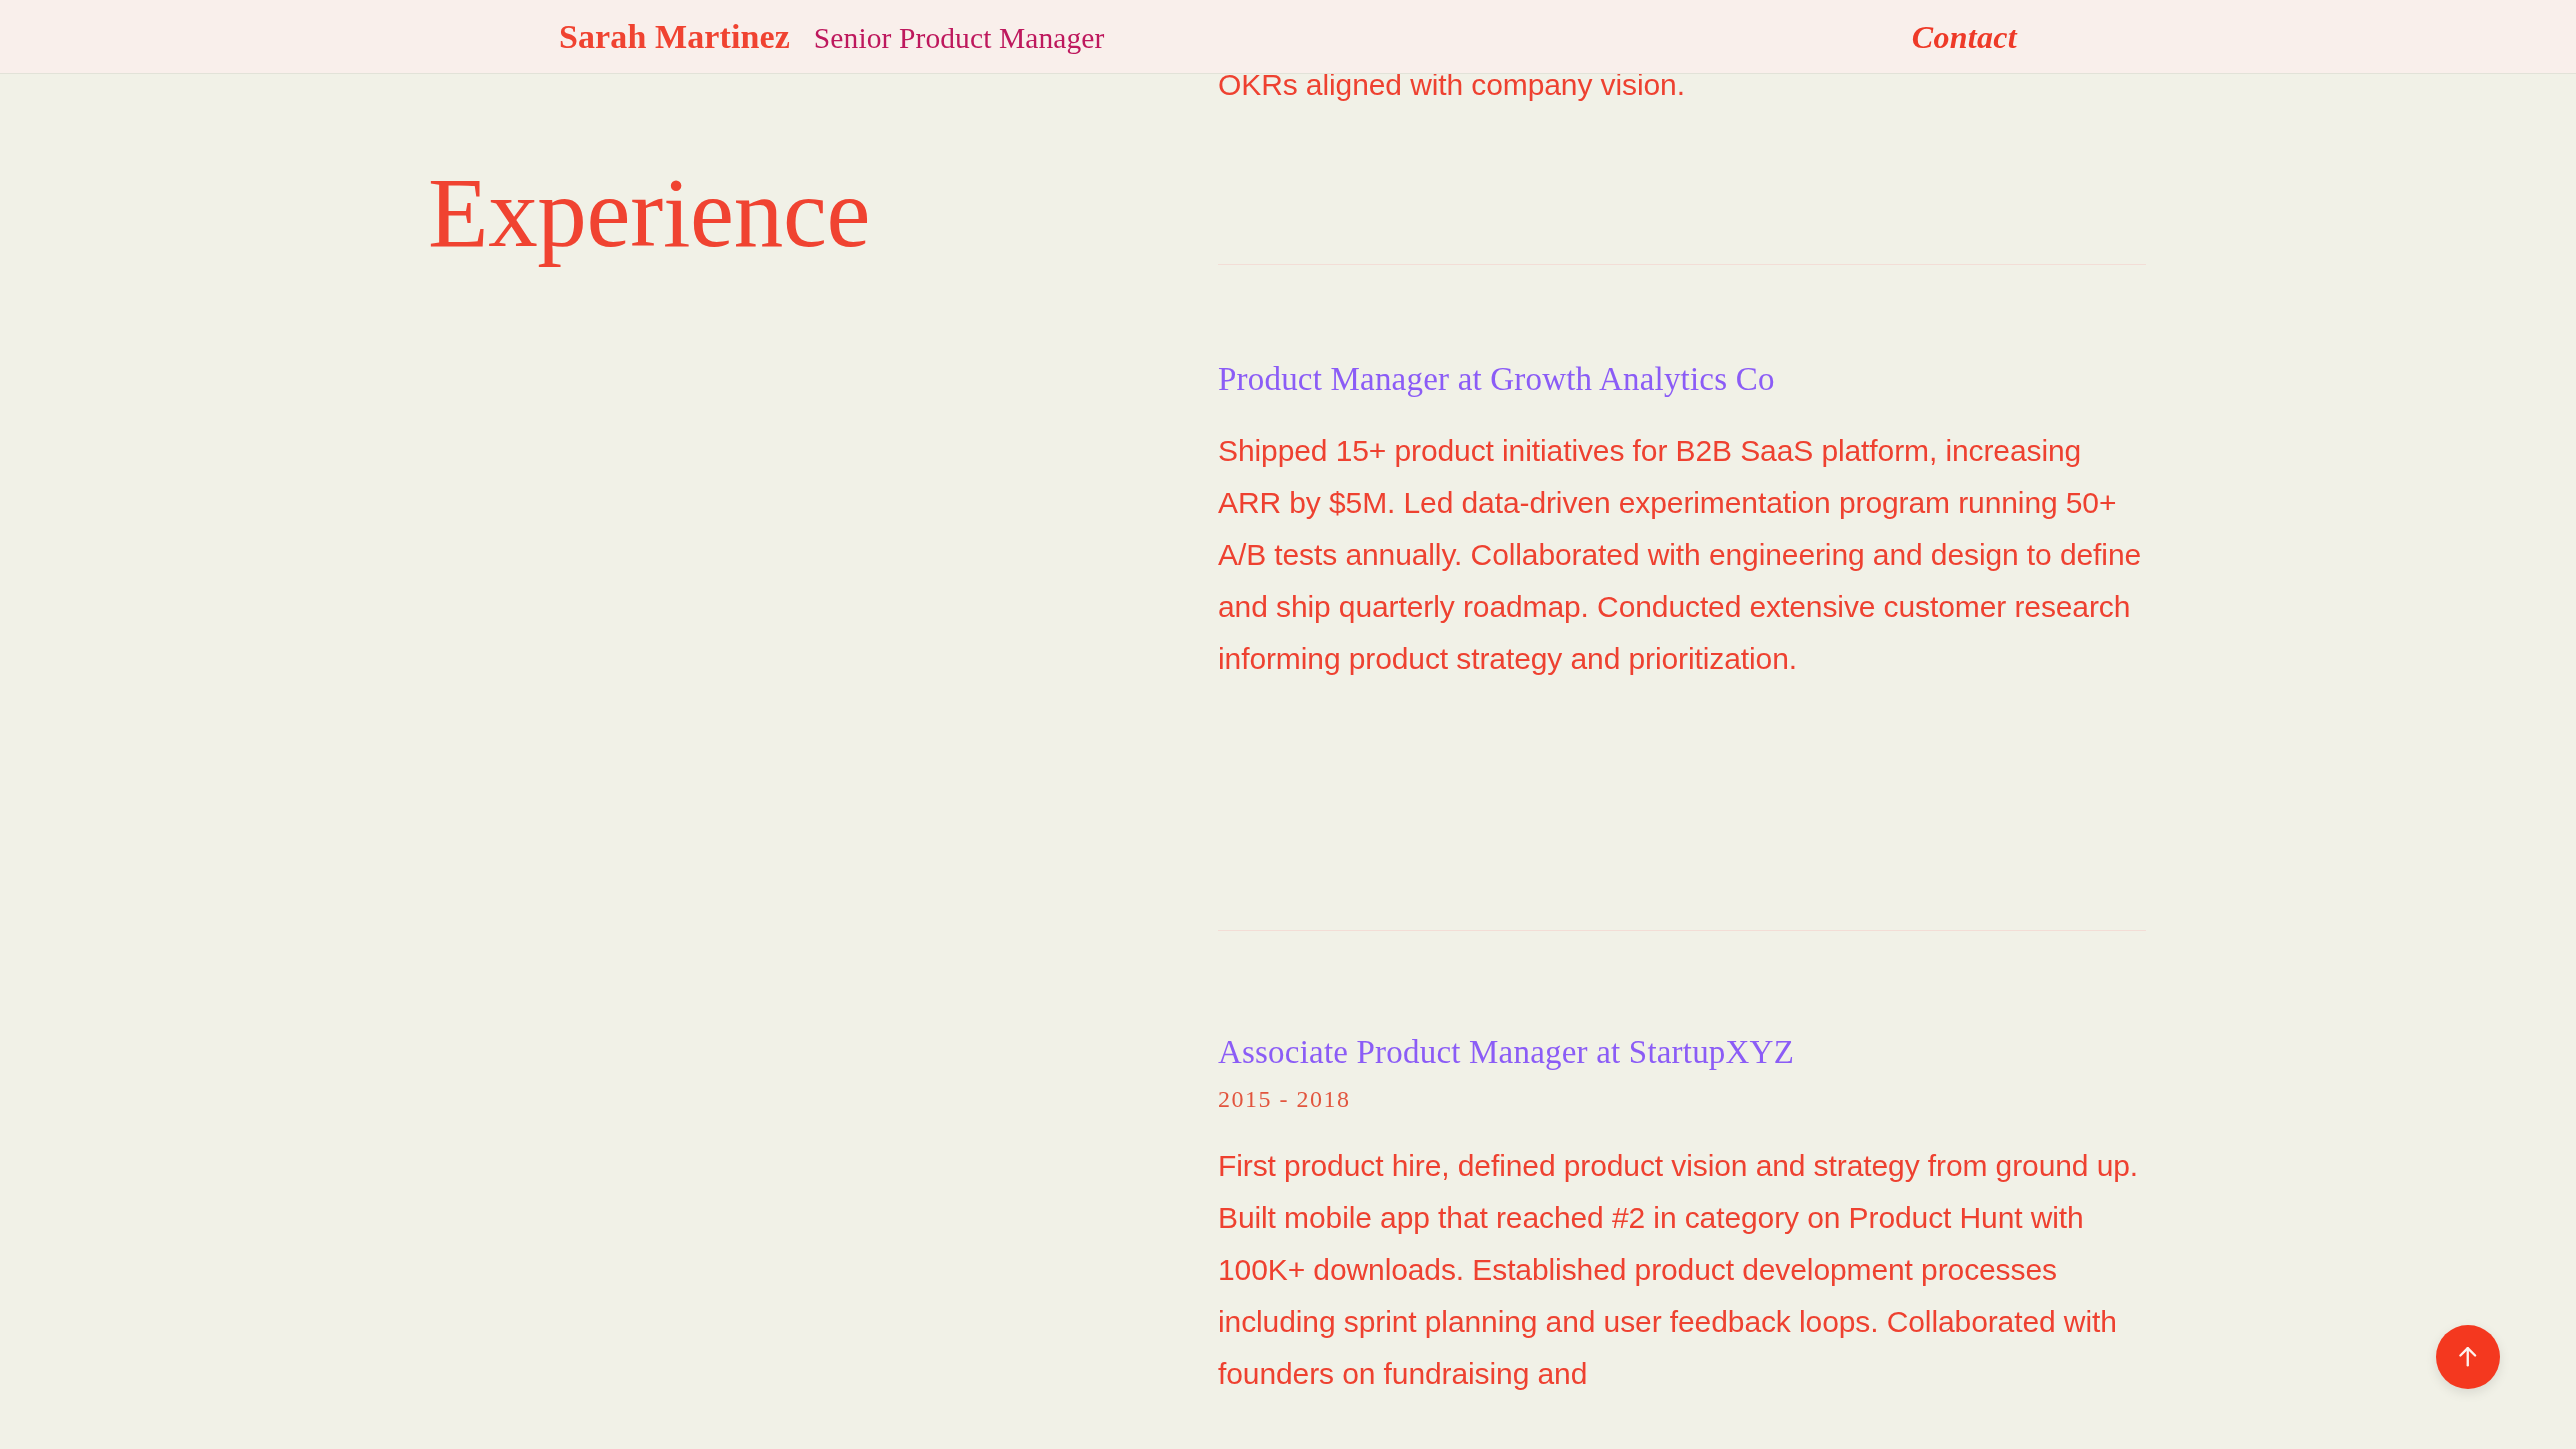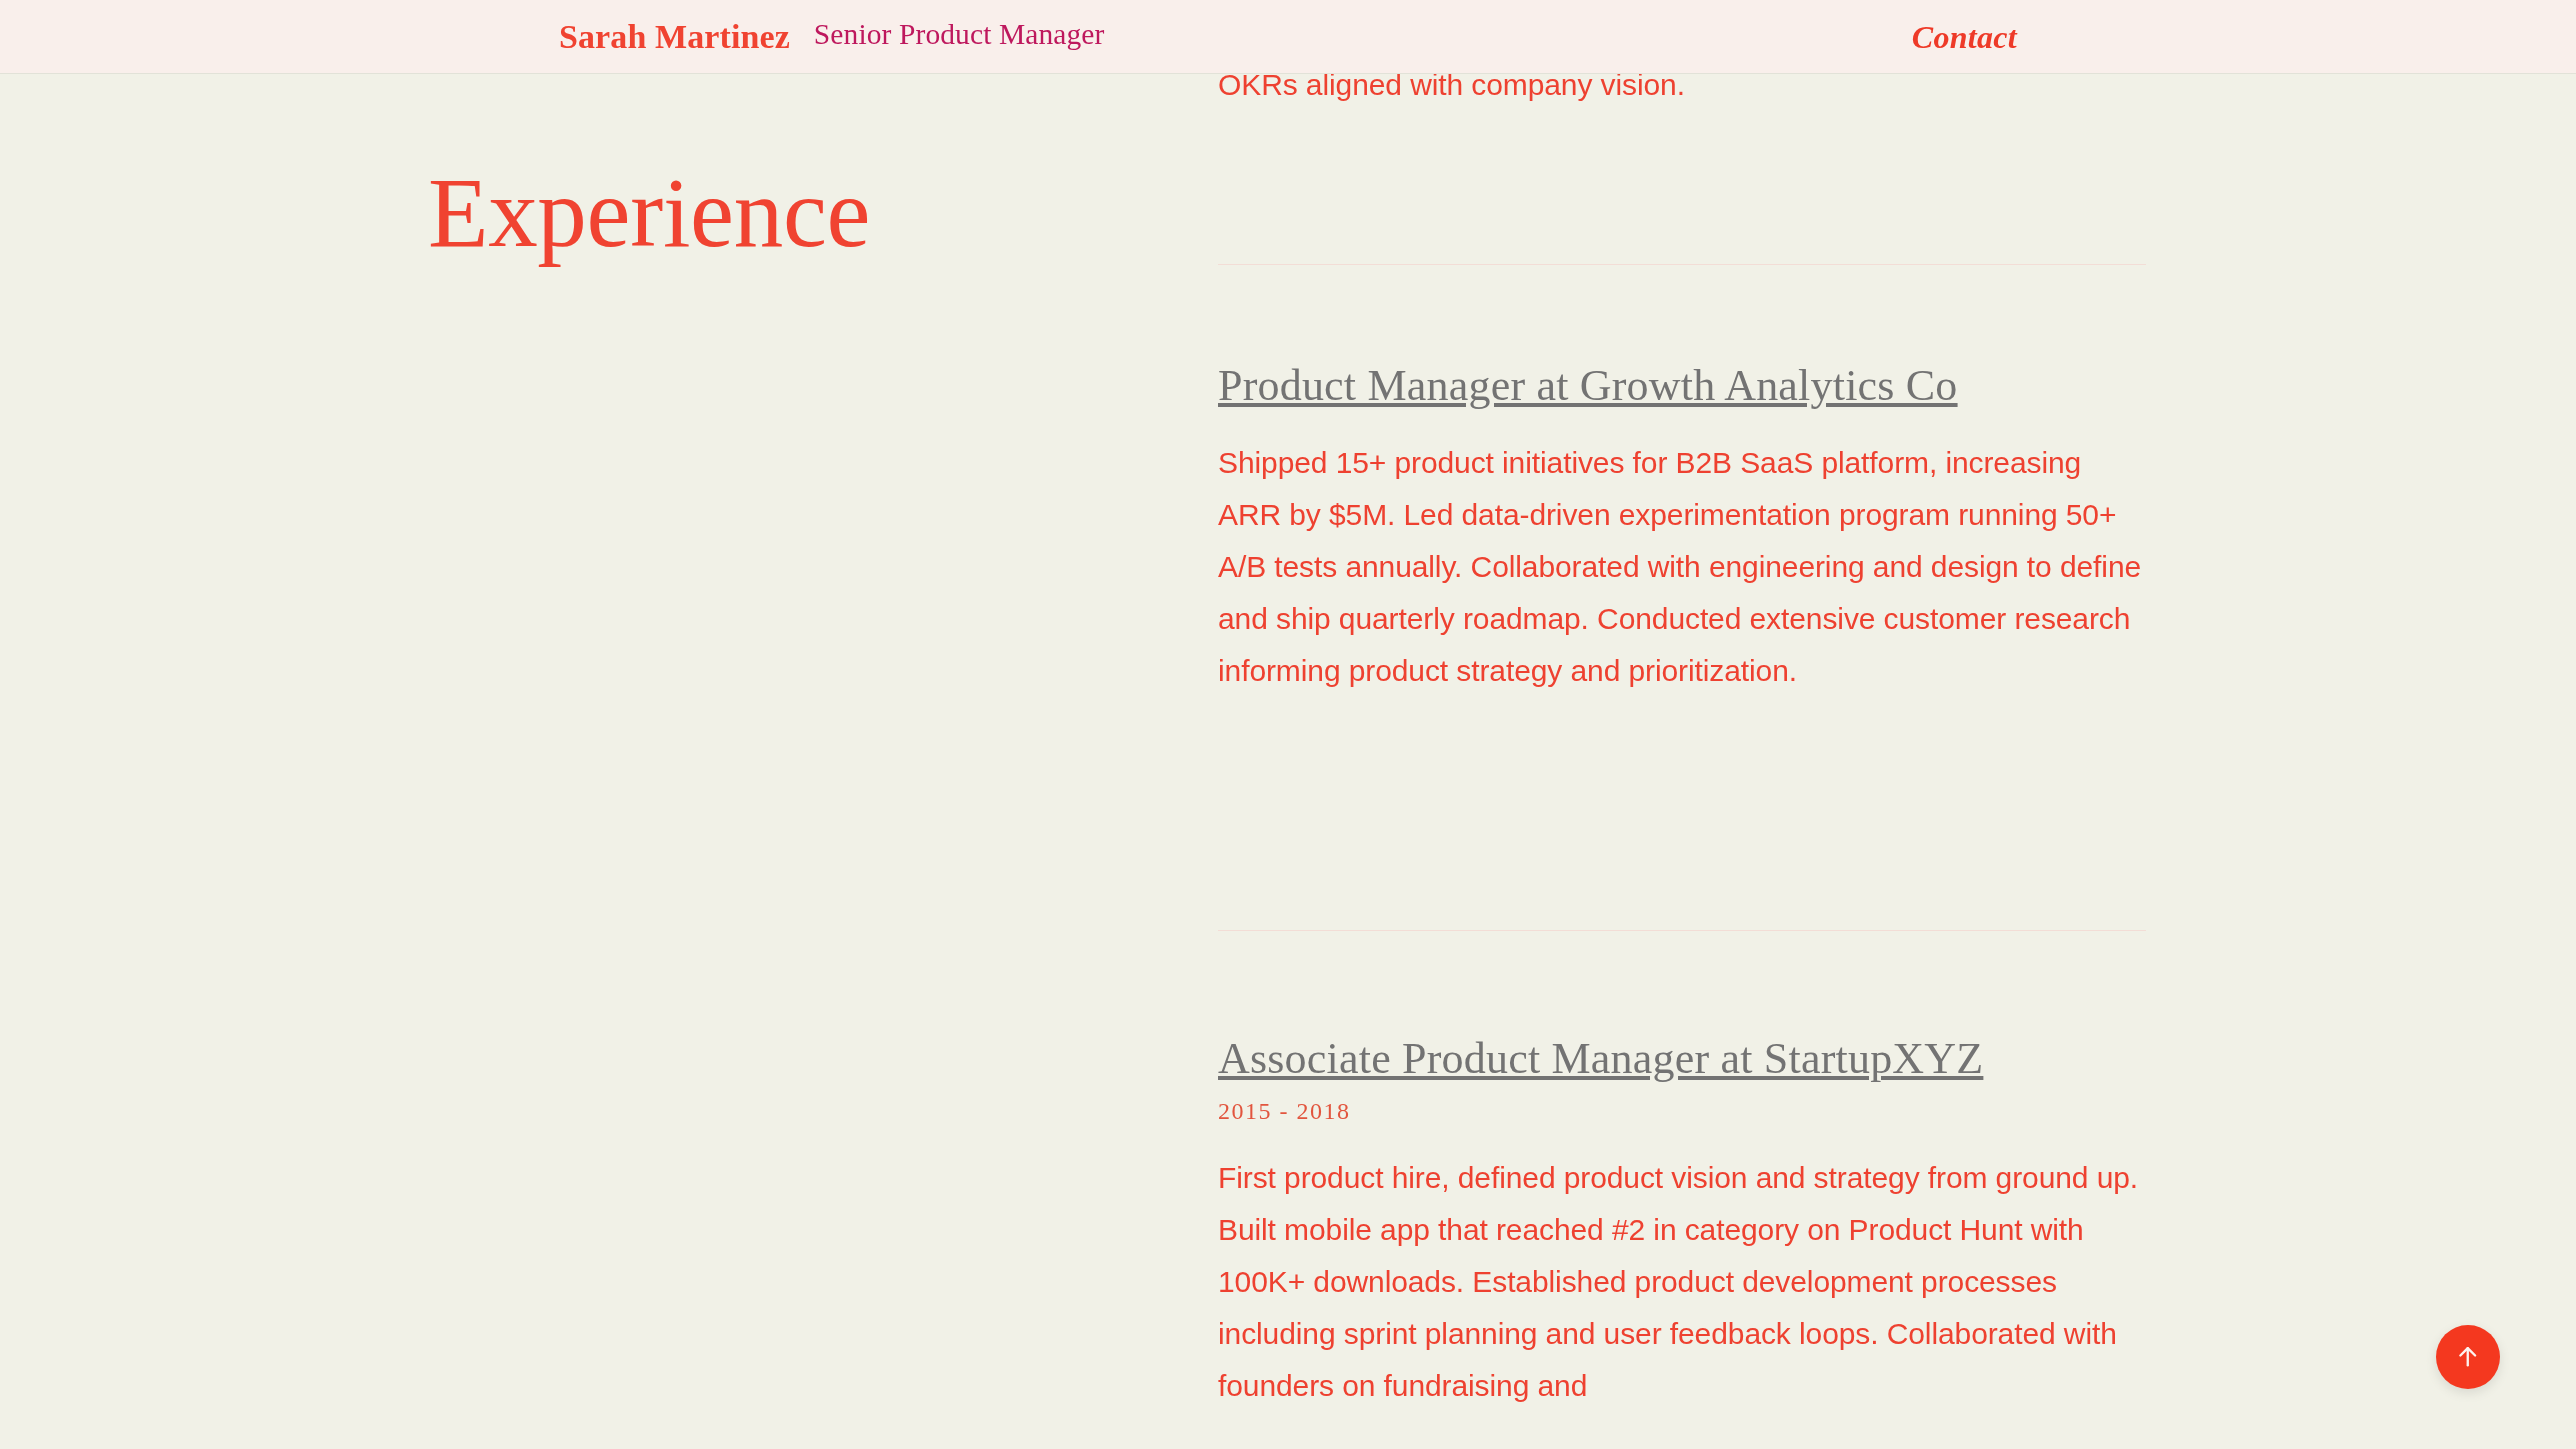--- a/index.html
+++ b/index.html
@@ -26,21 +26,21 @@
     border-bottom: 1.3px solid #e2e2d8;
     z-index: 50;
     display: flex;
     align-items: center;
   }
 
   .brand-group {
     position: absolute;
     left: 559px;
     display: flex;
-    align-items: flex-start;
+    align-items: flex-end;
     gap: 24px;
     white-space: nowrap;
   }
 
   .brand-name {
     font-family: "Liberation Serif", serif;
     font-size: 34px;
     font-weight: 700;
     color: #f04331;
     letter-spacing: 0.1px;
@@ -108,26 +108,25 @@
     font-family: "Liberation Sans", sans-serif;
     font-size: 30px;
     line-height: 52px;
     color: #ee4130;
     letter-spacing: -0.1px;
     font-weight: 400;
   }
 
   .entry-title {
     font-family: "Liberation Serif", serif;
-    font-size: 44px;
-    font-weight: 400;
-    color: #737373;
+    font-size: 33px;
+    font-weight: 400;
+    color: #8b5cf6;
     line-height: 1.12;
     letter-spacing: 0.2px;
-    text-decoration: underline;
   }
 
   .entry-dates {
     font-family: "Liberation Serif", serif;
     font-size: 24px;
     font-weight: 400;
     color: #e2553e;
     letter-spacing: 1.5px;
     margin-top: 14.8px;
   }

